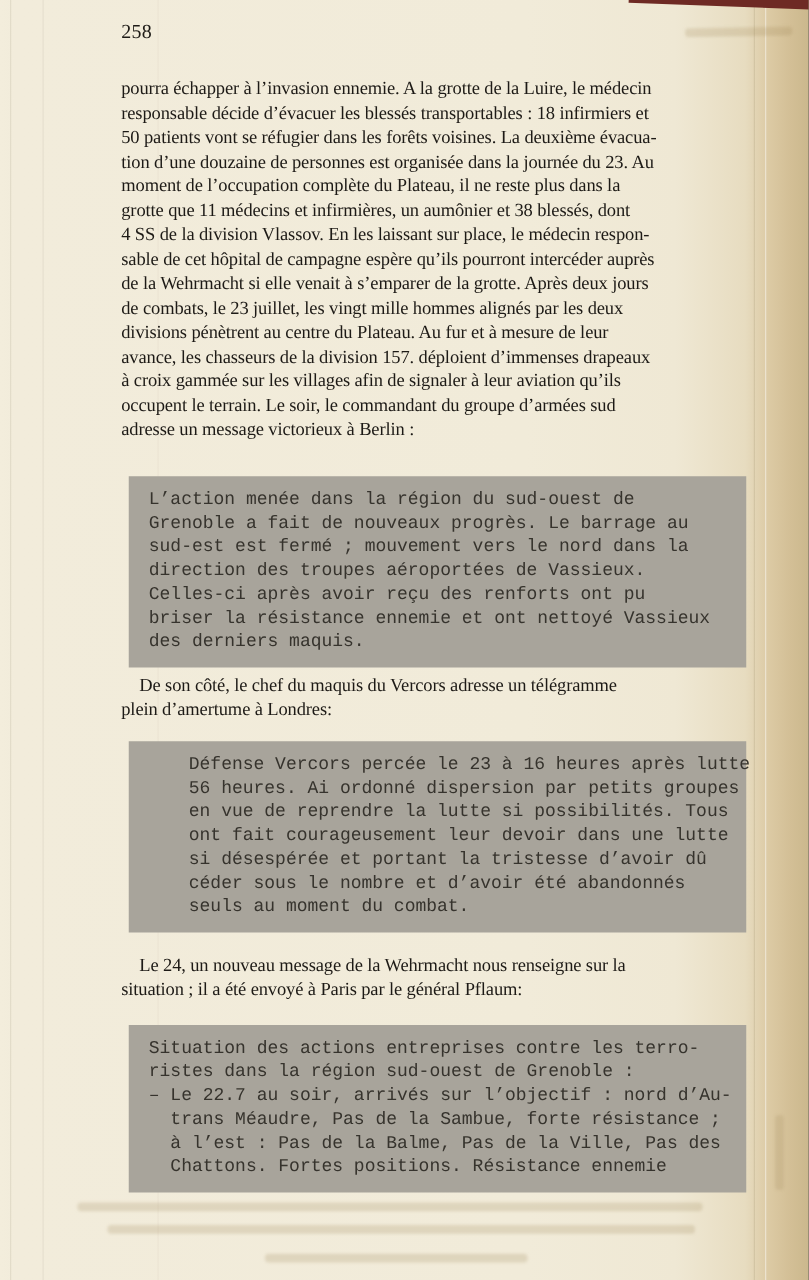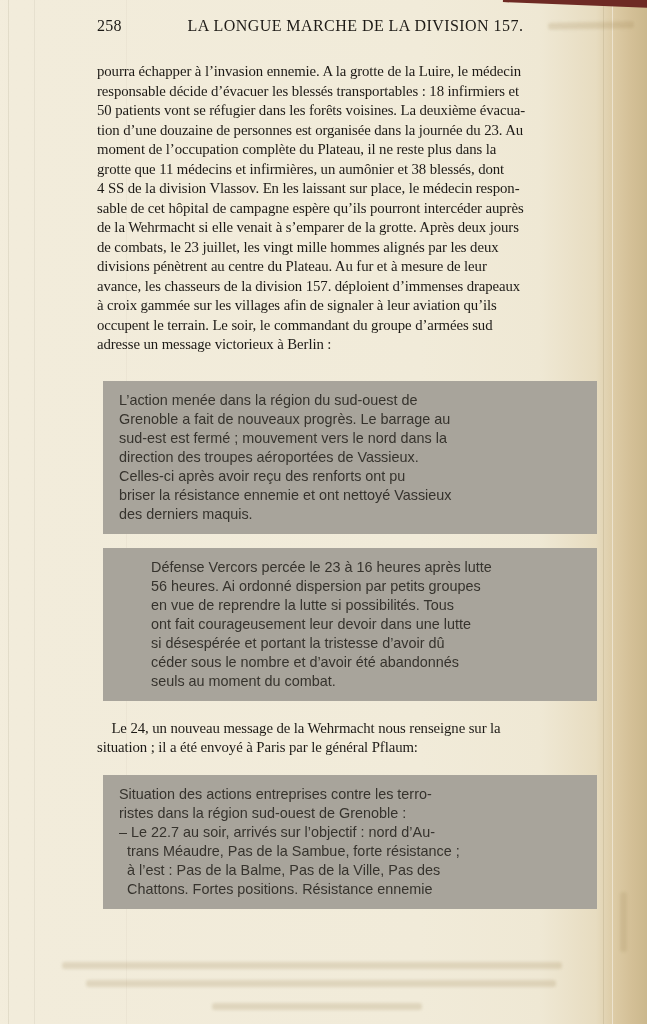--- a/index.html
+++ b/index.html
@@ -55,21 +55,21 @@
   .body-paragraph {
     white-space:pre; font-size:14.8px; line-height:19.5px;
     letter-spacing:-.1px; color:#1d1a16;font-family:Liberation Serif, serif;
   }
   .telegram {
     box-sizing:border-box;
     width:494px; margin-left:6px;
     background:#a8a49b;
     padding:10px 14px 10px 16px;
     white-space:pre;
-    font-family:Liberation Sans, sans-serif;
+    font-family:Liberation Mono, monospace;
     font-size:14.4px; line-height:19px;
     color:#36332d;
   }
   .mt-p1 { margin-top:0; }
   .mt-t1 { margin-top:26px; }
   .mt-p2 { margin-top:6px; }
   .mt-t2 { margin-top:14px;padding-left:48px; }
   .mt-p3 { margin-top:18px; }
   .mt-t3 { margin-top:17px; }
 </style>
@@ -86,21 +86,20 @@
   <div class="cover-sliver"></div>
 
   <div class="ghost g-top"></div>
   <div class="ghost g-side"></div>
   <div class="ghost g-b1"></div>
   <div class="ghost g-b2"></div>
   <div class="ghost g-b3"></div>
 
   <div class="page-header">
     <span class="page-number">258</span>
-    <span class="running-title">LA LONGUE MARCHE DE LA DIVISION 157.</span>
   </div>
 
   <div class="content">
     <div class="body-paragraph mt-p1">pourra échapper à l’invasion ennemie. A la grotte de la Luire, le médecin
 responsable décide d’évacuer les blessés transportables : 18 infirmiers et
 50 patients vont se réfugier dans les forêts voisines. La deuxième évacua-
 tion d’une douzaine de personnes est organisée dans la journée du 23. Au
 moment de l’occupation complète du Plateau, il ne reste plus dans la
 grotte que 11 médecins et infirmières, un aumônier et 38 blessés, dont
 4 SS de la division Vlassov. En les laissant sur place, le médecin respon-
@@ -114,20 +113,22 @@
 adresse un message victorieux à Berlin :</div>
 
     <div class="telegram mt-t1">L’action menée dans la région du sud-ouest de
 Grenoble a fait de nouveaux progrès. Le barrage au
 sud-est est fermé ; mouvement vers le nord dans la
 direction des troupes aéroportées de Vassieux.
 Celles-ci après avoir reçu des renforts ont pu
 briser la résistance ennemie et ont nettoyé Vassieux
 des derniers maquis.</div>
 
+    <div class="body-paragraph mt-p2">    De son côté, le chef du maquis du Vercors adresse un télégramme
+plein d’amertume à Londres:</div>
 
     <div class="telegram mt-t2">Défense Vercors percée le 23 à 16 heures après lutte
 56 heures. Ai ordonné dispersion par petits groupes
 en vue de reprendre la lutte si possibilités. Tous
 ont fait courageusement leur devoir dans une lutte
 si désespérée et portant la tristesse d’avoir dû
 céder sous le nombre et d’avoir été abandonnés
 seuls au moment du combat.</div>
 
     <div class="body-paragraph mt-p3">    Le 24, un nouveau message de la Wehrmacht nous renseigne sur la

